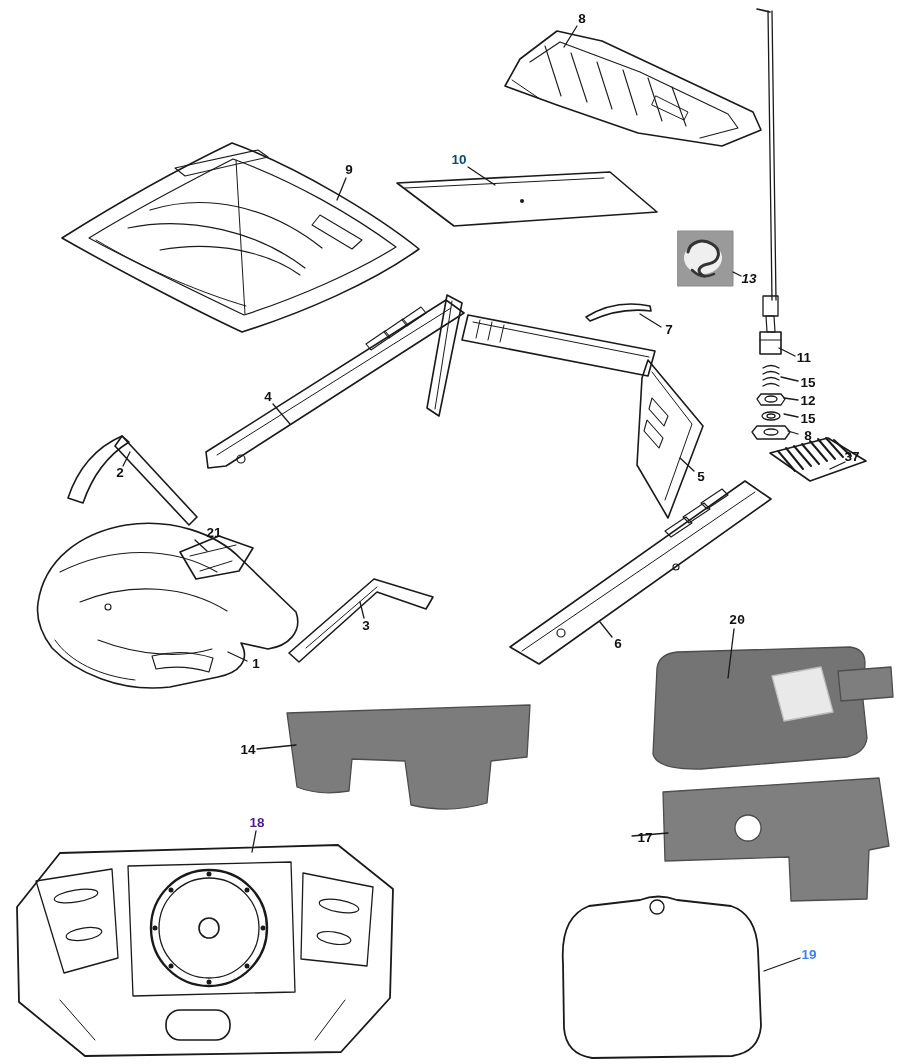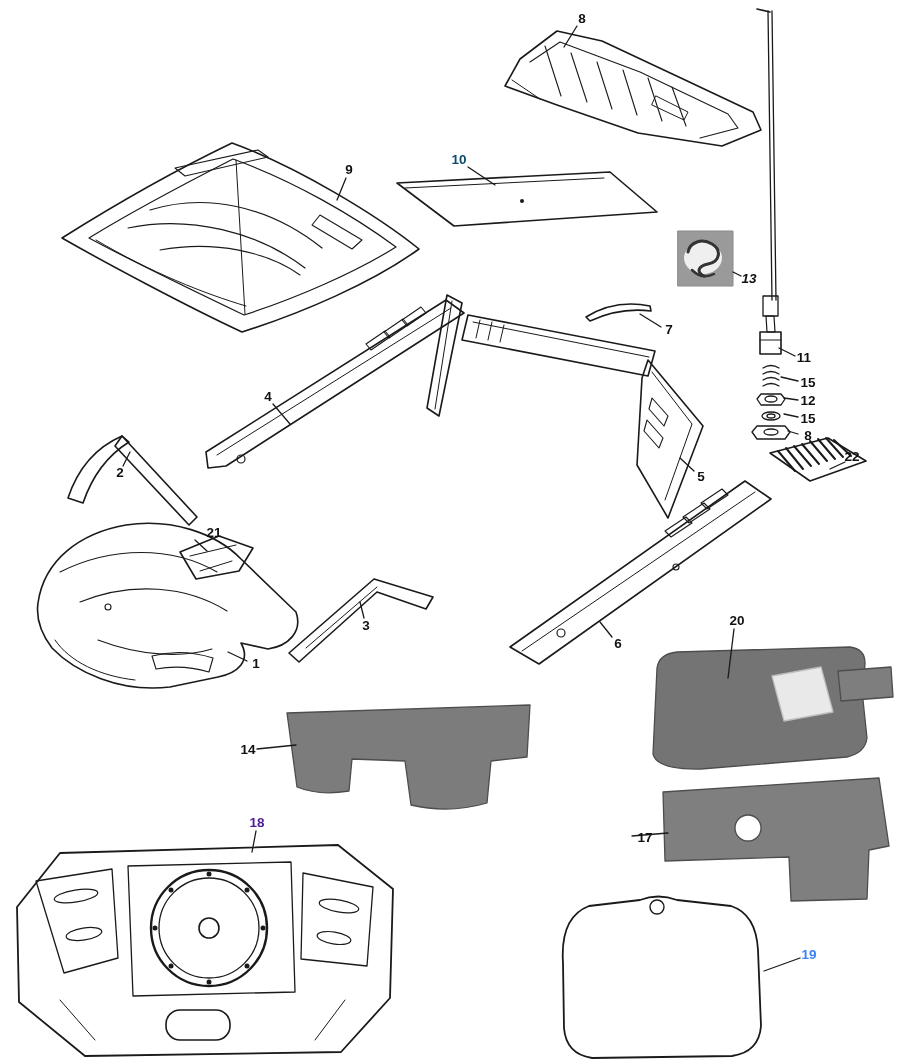--- a/index.html
+++ b/index.html
@@ -239,27 +239,27 @@
       <span class="callout-label" style="left: 582px; top: 19px; color: rgb(17, 17, 17);">8</span>
       <span class="callout-label" style="left: 349px; top: 170px; color: rgb(17, 17, 17);">9</span>
       <span class="callout-label" style="left: 459px; top: 160px; color: #0c4a6e;">10</span>
       <span class="callout-label" style="left: 749px; top: 279px; color: rgb(17, 17, 17); font-style: italic;">13</span>
       <span class="callout-label" style="left: 669px; top: 330px; color: rgb(17, 17, 17);">7</span>
       <span class="callout-label" style="left: 804px; top: 358px; color: rgb(17, 17, 17);">11</span>
       <span class="callout-label" style="left: 808px; top: 383px; color: rgb(17, 17, 17);">15</span>
       <span class="callout-label" style="left: 808px; top: 401px; color: rgb(17, 17, 17);">12</span>
       <span class="callout-label" style="left: 808px; top: 419px; color: rgb(17, 17, 17);">15</span>
       <span class="callout-label" style="left: 808px; top: 436px; color: rgb(17, 17, 17);">8</span>
-      <span class="callout-label" style="left: 852px; top: 457px; color: rgb(17, 17, 17);">22</span>
+      <span class="callout-label" style="left: 852px; top: 457px; color: rgb(17, 17, 17);">37</span>
       <span class="callout-label" style="left: 268px; top: 397px; color: rgb(17, 17, 17);">4</span>
       <span class="callout-label" style="left: 120px; top: 473px; color: rgb(17, 17, 17);">2</span>
       <span class="callout-label" style="left: 701px; top: 477px; color: rgb(17, 17, 17);">5</span>
       <span class="callout-label" style="left: 189px; top: 533px; color: rgb(17, 17, 17); margin-left: 25px;">21</span>
       <span class="callout-label" style="left: 366px; top: 626px; color: rgb(17, 17, 17);">3</span>
       <span class="callout-label" style="left: 256px; top: 664px; color: rgb(17, 17, 17);">1</span>
       <span class="callout-label" style="left: 618px; top: 644px; color: rgb(17, 17, 17);">6</span>
-      <span class="callout-label" style="left: 737px; top: 621px; color: rgb(17, 17, 17);">20</span>
+      <span class="callout-label" style="left: 737px; top: 621px; color: rgb(17, 17, 17); font-family: Liberation Mono, monospace;">20</span>
       <span class="callout-label" style="left: 248px; top: 750px; color: rgb(17, 17, 17);">14</span>
       <span class="callout-label" style="left: 623px; top: 838px; color: rgb(17, 17, 17); margin-left: 22px;">17</span>
       <span class="callout-label" style="left: 257px; top: 823px; color: #4c1d95;">18</span>
       <span class="callout-label" style="left: 809px; top: 955px; color: #3b82f6;">19</span>
     </div>
 </div>
 
 </body></html>

